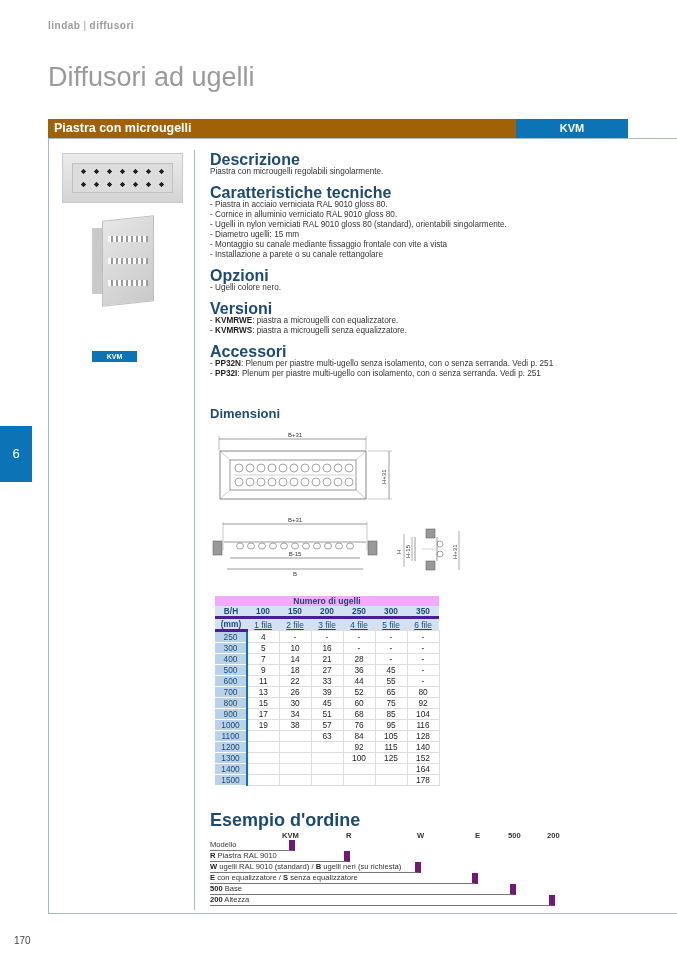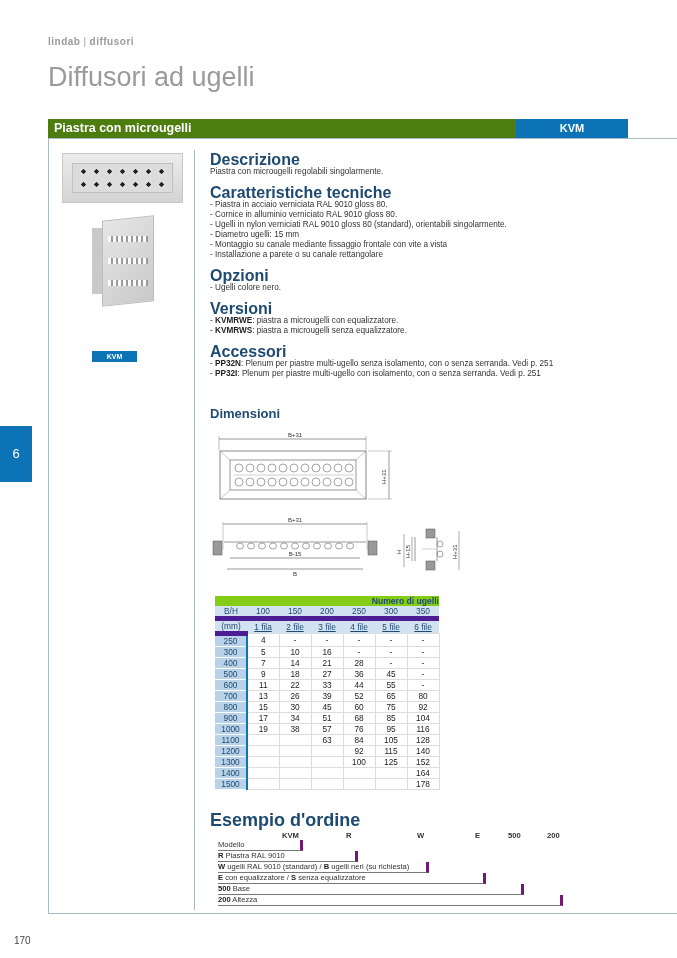--- a/index.html
+++ b/index.html
@@ -1,23 +1,23 @@
 <!DOCTYPE html>
 <html><head>
 <meta charset="utf-8">
 <style>
   * { box-sizing: border-box; margin: 0; padding: 0; }
   html, body { width: 677px; height: 958px; background: #fff; overflow: hidden; }
   body { position: relative; font-family: "Liberation Sans", sans-serif; color: #333; }
 
-  .brand { position: absolute; left: 48px; top: 36px; font-size: 10px; font-weight: bold; color: #9a9a9a; letter-spacing: 0.5px; }
+  .brand { position: absolute; left: 48px; top: 20px; font-size: 10px; font-weight: bold; color: #9a9a9a; letter-spacing: 0.5px; }
   .brand .sep { font-weight: normal; margin: 0 3px; }
   .page-title { position: absolute; left: 48px; top: 62px; font-size: 27px; font-weight: normal; color: #9a9a9a; }
 
-  .section-bar { position: absolute; left: 48px; top: 119px; width: 580px; height: 19px; background: #4d7c0f; }
+  .section-bar { position: absolute; left: 48px; top: 119px; width: 580px; height: 19px; background: #a16207; }
   .section-bar .label { position: absolute; left: 6px; top: 2px; color: #fff; font-weight: bold; font-size: 12.5px; }
   .section-bar .code { position: absolute; left: 468px; top: 0; width: 112px; height: 19px; background: #0b73b6; color: #fff; font-weight: bold; font-size: 11px; text-align: center; line-height: 19px; }
   .bar-line { position: absolute; left: 48px; top: 138px; width: 629px; height: 1px; background: #a9b8c6; }
 
   .frame-left { position: absolute; left: 48px; top: 138px; width: 1px; height: 776px; background: #a9b8c6; }
   .frame-bottom { position: absolute; left: 48px; top: 913px; width: 629px; height: 1px; background: #a9b8c6; }
   .frame-mid { position: absolute; left: 194px; top: 150px; width: 1px; height: 760px; background: #a9b8c6; }
 
   .chapter-tab { position: absolute; left: 0; top: 426px; width: 32px; height: 56px; background: #0b73b6; color: #fff; font-size: 13px; text-align: center; line-height: 56px; }
   .page-num { position: absolute; left: 14px; top: 935px; font-size: 10px; color: #444; }
@@ -39,30 +39,30 @@
   .content p, .content li { font-size: 8.2px; line-height: 10px; color: #333; list-style: none; }
   .block { margin-bottom: 8px; }
   b { font-weight: bold; color: #222; }
 
   .dims-title { position: absolute; left: 210px; top: 406px; font-size: 13px; color: #1e4a72; font-weight: bold; }
 
   .drawing { position: absolute; }
 
   table.ugelli { position: absolute; left: 215px; top: 596px; border-collapse: collapse; font-size: 8.3px; color: #222; }
   table.ugelli td { height: 10px; line-height: 10px; text-align: center; padding: 0; }
-  table.ugelli .ttl { background: #84cc16; text-align: right; font-weight: bold; color: #1e4a72; font-size: 8.6px; }
-  table.ugelli .hd { background: #d2e2f0; color: #1e4a72; border-bottom: 5px solid #4c1d95; }
+  table.ugelli .ttl { background: #f0abfc; text-align: center; font-weight: bold; color: #1e4a72; font-size: 8.6px; }
+  table.ugelli .hd { background: #d2e2f0; color: #1e4a72; border-bottom: 3px solid #4c1d95; font-weight: bold; }
   table.ugelli .hd2 { background: #d2e2f0; color: #1e4a72; text-decoration: underline; }
   table.ugelli .rh { background: #b9d2e8; color: #1e4a72; width: 32px; border-right: 2px solid #0b73b6; border-bottom: 1px solid #fff; }
   table.ugelli .c { width: 32px; border: 1px solid #ddd; background: #fff; }
 
   .order-title { position: absolute; left: 210px; top: 810px; font-size: 18px; color: #1e4a72; font-weight: bold; }
   .order { position: absolute; left: 210px; top: 828px; width: 370px; height: 85px; font-size: 7.6px; color: #333; }
   .order .codes span { position: absolute; top: 3px; font-weight: bold; font-size: 7.6px; }
-  .order .line { position: absolute; left: 8px; height: 11px; line-height: 10px; border-bottom: 1px solid #777; border-right: 3px solid #701a75; }
+  .order .line { position: absolute; left: 0; height: 11px; line-height: 10px; border-bottom: 1px solid #777; border-right: 6px solid #701a75; }
 </style>
 </head>
 <body>
 
 <div class="brand">
   <span>lindab</span><span class="sep">|</span><span>diffusori</span>
 </div>
 <div class="page-title">Diffusori ad ugelli</div>
 
 <div class="section-bar">

